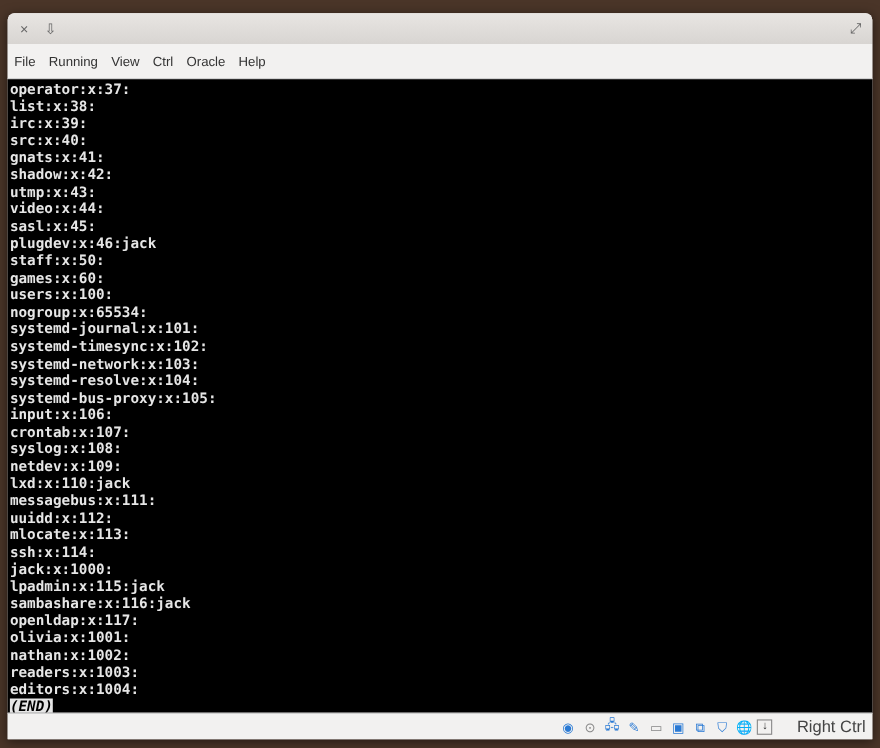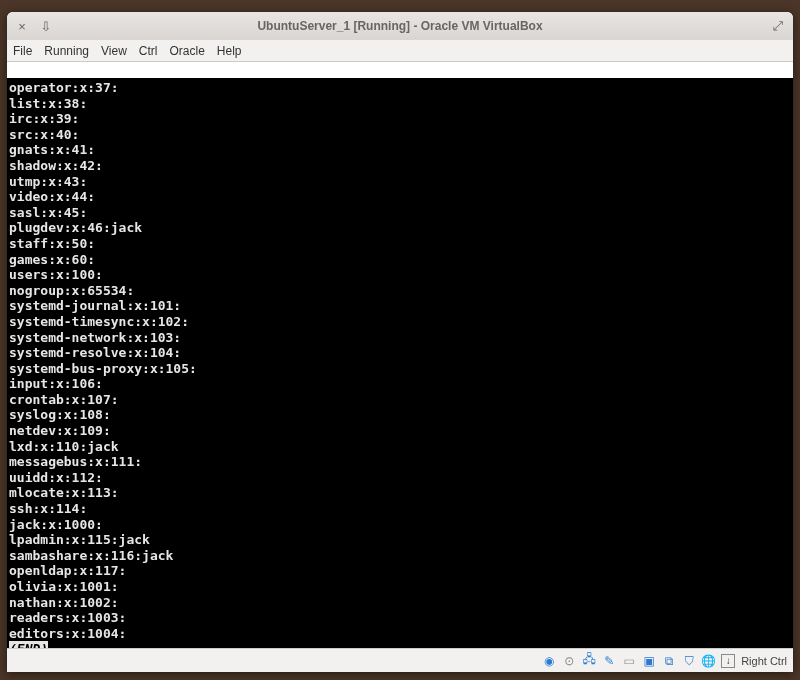--- a/index.html
+++ b/index.html
@@ -44,21 +44,21 @@
     text-align: center;
     font-weight: bold;
     color: #666;
     pointer-events: none;
   }
   .titlebar .right-controls {
     margin-left: auto;
   }
   .tb-btn { cursor: pointer; color:#666; font-size:13px; display:inline-block; width:14px; text-align:center;}
   .menubar {
-    height: 22px;
+    height: 32px;
     background: #f2f1f0;
     border-bottom: 1px solid #ccc;
     display: flex;
     align-items: center;
     padding: 0 6px;
     font-size: 12px;
     color: #333;
     gap: 12px;
   }
   .menubar span { cursor: pointer; }
@@ -66,21 +66,20 @@
     flex: 1;
     background: #000;
     color: #e6e6e6;
     font-family: "DejaVu Sans Mono","Courier New",monospace;
     font-size: 13px;
     line-height: 15.6px;
     padding: 2px 2px;
     overflow: hidden;
     white-space: pre;
     font-weight: bold;
-    margin-top: 16px;
   }
   .endmark {
     background: #e6e6e6;
     color: #000;
     display:inline-block;
     font-style:italic;
   }
   .statusbar {
     height: 24px;
     background: #f2f1f0;
@@ -95,32 +94,31 @@
   }
   .status-icon {
     width: 16px; height: 16px;
     display:inline-flex; align-items:center; justify-content:center;
     font-size:12px;
   }
   .blue { color:#2a7ad4; }
   .grey { color:#888; }
   .green { color:#2e9e3f; }
   .sq { width:14px;height:14px;border:1px solid #888;display:inline-flex;align-items:center;justify-content:center;font-size:10px;color:#333;}
-  .host-key { font-size: 11px; margin-left: 2px; }
+  .host-key { font-size: 15px; margin-left: 18px; }
 </style>
 </head>
 <body>
 
 <div class="window">
   <div class="titlebar">
     <div class="left-controls">
       <span class="tb-btn">×</span>
       <span class="tb-btn">⇩</span>
     </div>
-    <div class="title">UbuntuServer_1 [Running] - Oracle VM VirtualBox</div>
     <div class="right-controls">
       <span class="tb-btn">⤢</span>
     </div>
   </div>
 
   <div class="menubar">
     <span>File</span>
     <span>Running</span>
     <span>View</span>
     <span>Ctrl</span>

